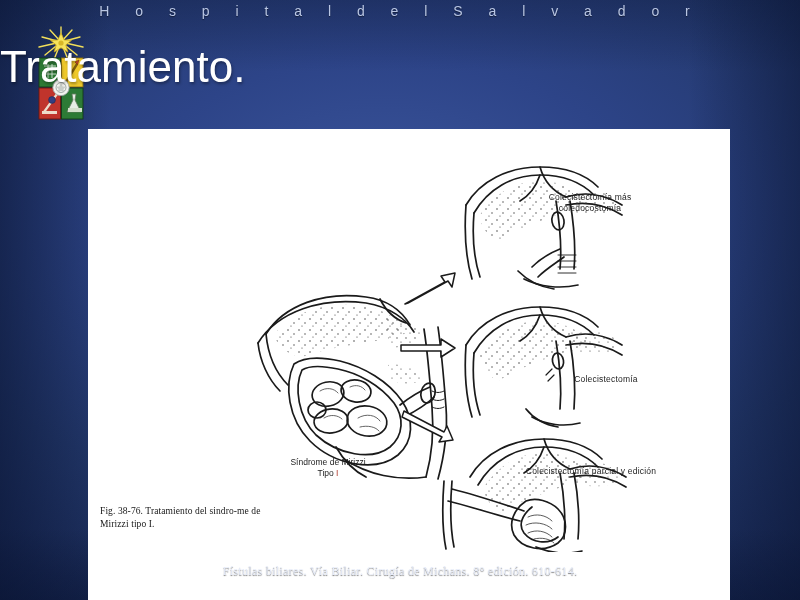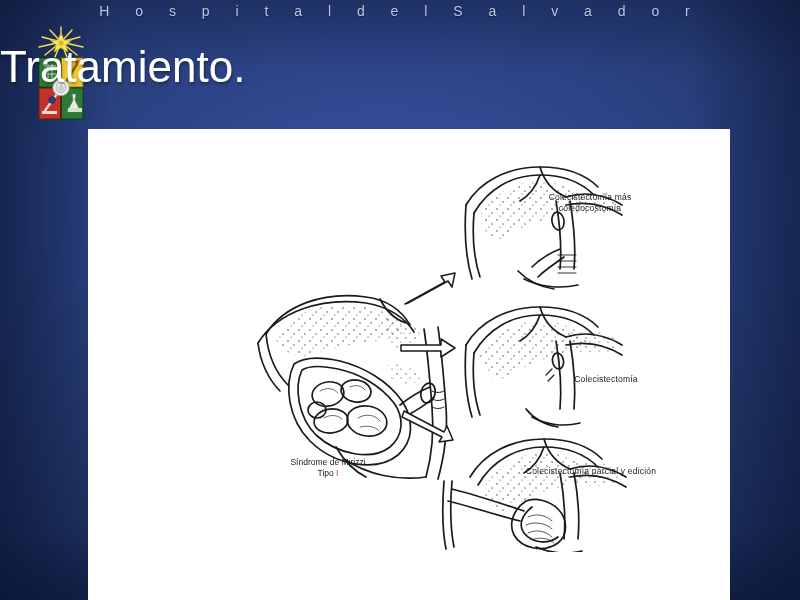--- a/index.html
+++ b/index.html
@@ -365,16 +365,18 @@
 
     <div class="panel-label" style="left:448px; top:203px; width:140px;margin-top:42px;">Colecistectomía</div>
 
     <div class="panel-label" style="left:430px; top:337px; width:146px;">Colecistectomía parcial y edición</div>
 
     <div id="label-center" style="left:170px; top:280px;">
       <span>Síndrome de Mirizzi</span><br>
       <span>Tipo </span><span class="roman">I</span>
     </div>
 
+    <div class="fig-caption" style="left:12px; top:376px;">Fig. 38-76. Tratamiento del sindro-me de Mirizzi tipo I.</div>
   </div>
 
+  <div class="footer-citation">Fístulas biliares. Vía Biliar. Cirugía de Michans. 8° edición. 610-614.</div>
 
 </div>
 
 </body></html>

